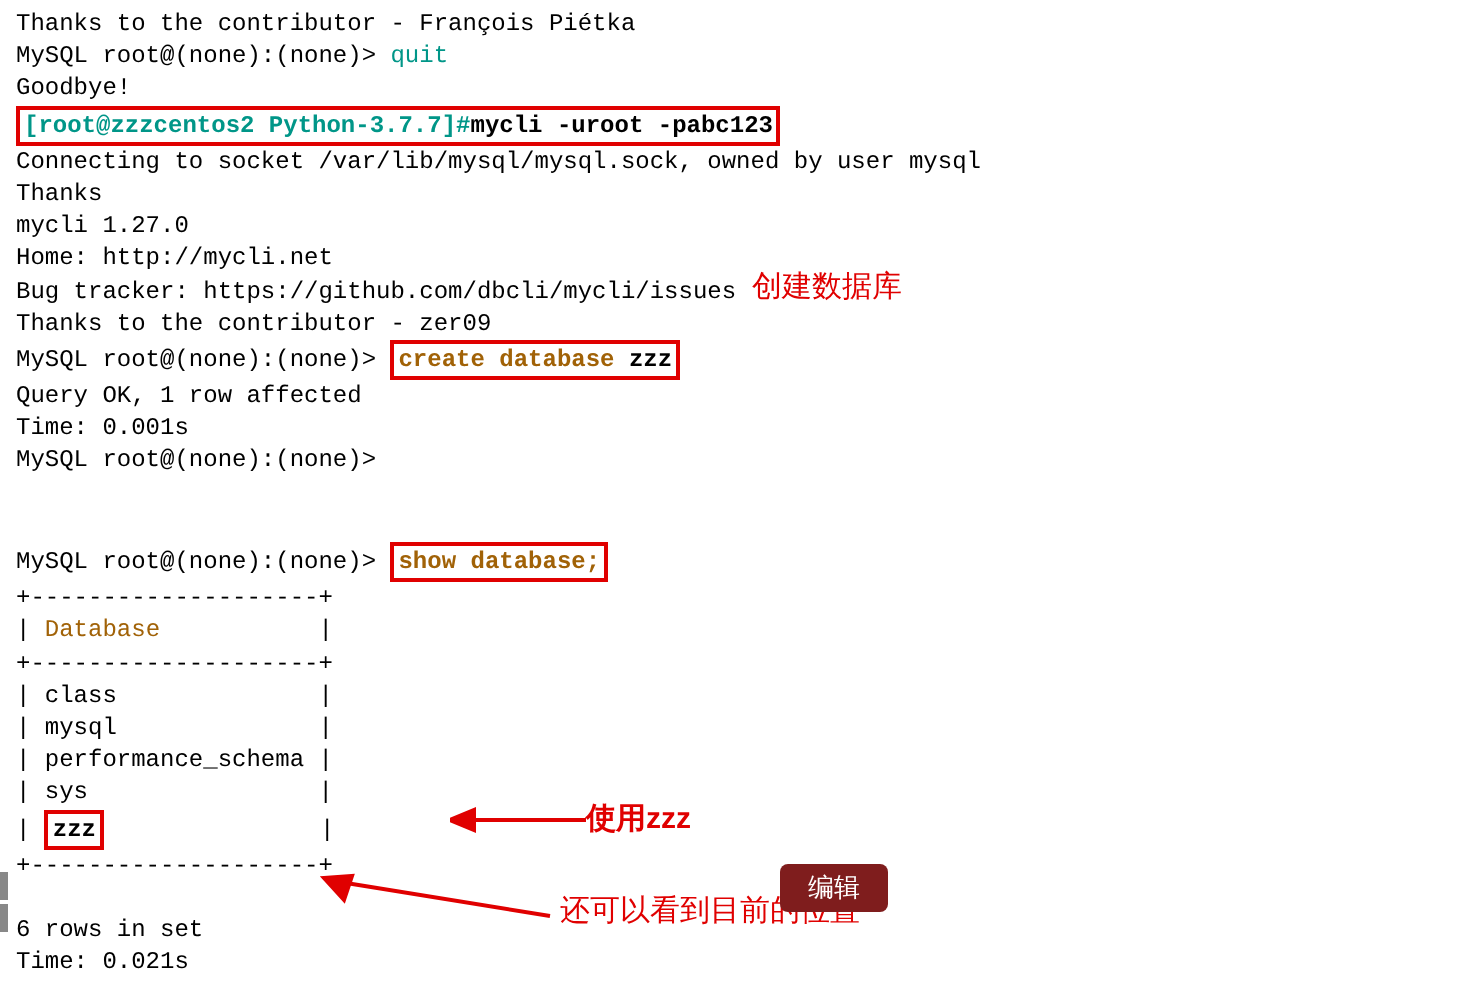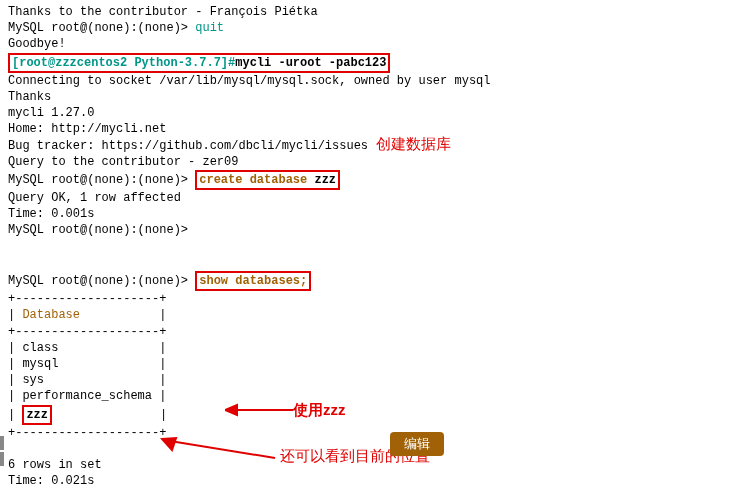--- a/index.html
+++ b/index.html
@@ -19,54 +19,54 @@
     .redbox {
       border: 2px solid #e00000;
       padding: 0 2px;
       display: inline-block;
       font-weight: bold;
     }
     .redtext { color: #e00000; font-family: "Microsoft YaHei", sans-serif; font-size: 15px; position: absolute; }
     .annotation { position: absolute; pointer-events: none; }
     .arrow { stroke: #e00000; stroke-width: 2; fill: #e00000; }
     .btn-edit {
-      background: #a16207; color: #fff; border-radius: 4px;
+      background: #7f1d1d; color: #fff; border-radius: 4px;
       font-family: "Microsoft YaHei", sans-serif; font-size: 13px;
       padding: 3px 14px; display: inline-block; position: absolute;
     }
     .marker { position:absolute; left:0; width:4px; height:14px; background:#888; }
   </style>
 </head>
 <body>
 
 <div>
 <div class="line">Thanks to the contributor - François Piétka</div>
 <div class="line"><span>MySQL root@(none):(none)&gt; </span><span class="teal">quit</span></div>
 <div class="line">Goodbye!</div>
 <div class="line"><span class="redbox"><span class="teal">[root@zzzcentos2 Python-3.7.7]#</span><span>mycli -uroot -pabc123</span></span></div>
 <div class="line">Connecting to socket /var/lib/mysql/mysql.sock, owned by user mysql</div>
 <div class="line">Thanks</div>
 <div class="line">mycli 1.27.0</div>
 <div class="line">Home: http://mycli.net</div>
 <div class="line">Bug tracker: https://github.com/dbcli/mycli/issues</div>
-<div class="line">Query to the contributor - zer09</div>
+<div class="line">Thanks to the contributor - zer09</div>
 <div class="line"><span>MySQL root@(none):(none)&gt;</span> <span class="redbox"><span class="green">create database</span><span> zzz</span></span></div>
 <div class="line">Query OK, 1 row affected</div>
 <div class="line">Time: 0.001s</div>
 <div class="line">MySQL root@(none):(none)&gt;</div>
 <div class="line">&nbsp;</div>
 <div class="line">&nbsp;</div>
-<div class="line"><span>MySQL root@(none):(none)&gt;</span> <span class="redbox"><span class="green">show databases;</span></span></div>
+<div class="line"><span>MySQL root@(none):(none)&gt;</span> <span class="redbox"><span class="green">show database;</span></span></div>
 <div class="line">+--------------------+</div>
 <div class="line">| <span class="green">Database</span>           |</div>
 <div class="line">+--------------------+</div>
 <div class="line">| class              |</div>
 <div class="line">| mysql              |</div>
+<div class="line">| performance_schema |</div>
 <div class="line">| sys                |</div>
-<div class="line">| performance_schema |</div>
 <div class="line"><span>|</span> <span class="redbox">zzz</span><span>               |</span></div>
 <div class="line">+--------------------+</div>
 <div class="line">&nbsp;</div>
 <div class="line">6 rows in set</div>
 <div class="line">Time: 0.021s</div>
 
 </div>
 
 <div class="redtext" style="left:356px; top:134px;margin-left:20px;">创建数据库</div>
 <div class="redtext" style="left:293px; top:400px;font-weight:bold;">使用zzz</div>

